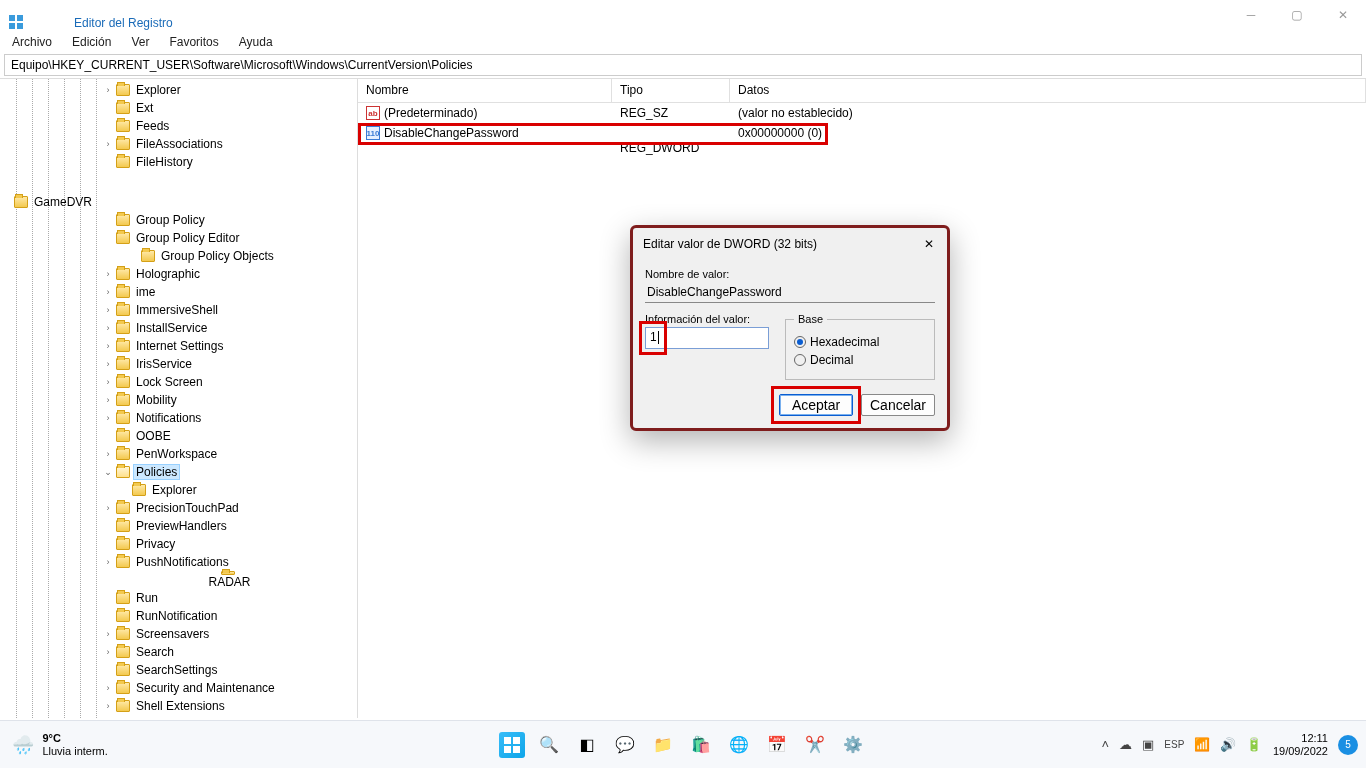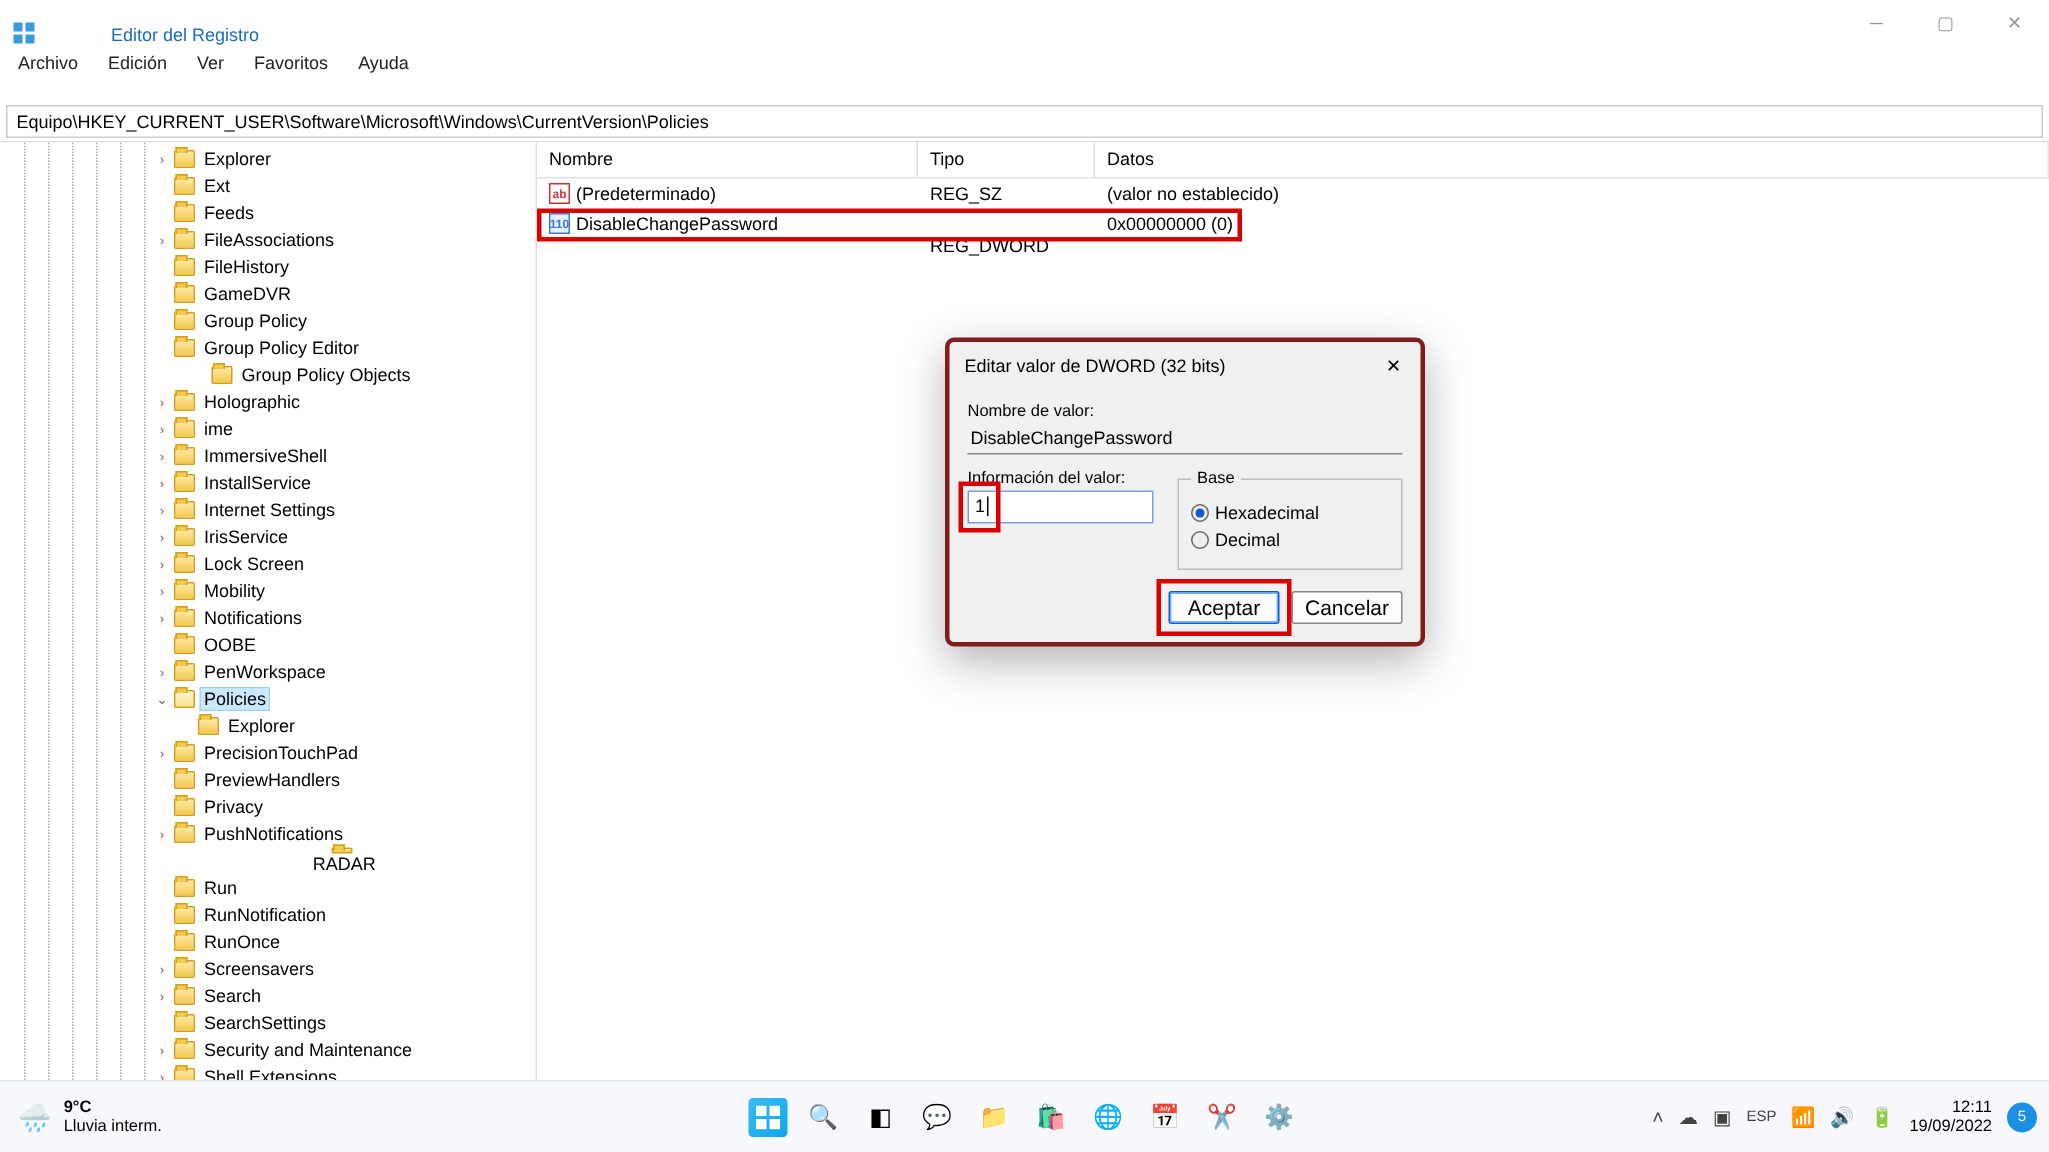--- a/index.html
+++ b/index.html
@@ -7,21 +7,21 @@
 
 .titlebar { height: 30px; display: flex; align-items: flex-end; padding: 0 8px; color: #1a6bb8; gap: 44px; }
 .titlebar .app-icon { width: 16px; height: 16px; margin-right: 6px; display: flex; align-items: center; justify-content: center; }
 .titlebar .title-text { font-size: 12px; flex: 1; }
 .window-controls { display: flex; gap: 0; position: absolute; right: 0; top: 0; }
 .window-controls div { width: 46px; height: 30px; display: flex; align-items: center; justify-content: center; color: #999; }
 
 .menubar { height: 24px; display: flex; align-items: center; padding: 0 4px; gap: 4px; }
 .menubar .menu-item { padding: 2px 8px; font-size: 12px; color: #222; }
 
-.pathbar { height: 22px; border: 1px solid #ccc; margin: 16px 4px 2px 4px; padding: 2px 6px; font-size: 12px; display: flex; align-items: center; background: #fff; }
+.pathbar { height: 22px; border: 1px solid #ccc; margin: 0 4px 2px 4px; padding: 2px 6px; font-size: 12px; display: flex; align-items: center; background: #fff; }
 
 .content { display: flex; height: 640px; border-top: 1px solid #ddd; }
 
 .tree-panel { width: 358px; border-right: 1px solid #ddd; overflow: hidden; background: #fff; position: relative; }
 .tree-lines { position: absolute; left: 0; top: 0; width: 100px; height: 100%; }
 .tree-lines .vl { position: absolute; top: 0; bottom: 0; width: 1px; border-left: 1px dotted #aaa; }
 .tree { padding-top: 2px; }
 .tree-item { display: flex; align-items: center; height: 18px; font-size: 12px; white-space: nowrap; position: relative; }
 .tree-item .chevron { width: 12px; text-align: center; color: #666; font-size: 9px; margin-right: 2px; }
 .folder-icon { width: 14px; height: 12px; background: linear-gradient(#ffe9a8, #f3c94f); border: 1px solid #d4a017; border-radius: 1px; margin-right: 4px; position: relative; }
@@ -135,21 +135,21 @@
         <div class="tree-item" style="padding-left: 102px;">
           <span class="chevron">›</span>
           <span class="folder-icon"></span>
           <span class="label">FileAssociations</span>
         </div>
         <div class="tree-item" style="padding-left: 102px;">
           <span class="chevron"></span>
           <span class="folder-icon"></span>
           <span class="label">FileHistory</span>
         </div>
-        <div class="tree-item" style="padding-left: 102px;">
+        <div class="tree-item" style=" margin-top: 22px;">
           <span class="chevron"></span>
           <span class="folder-icon"></span>
           <span class="label">GameDVR</span>
         </div>
         <div class="tree-item" style="padding-left: 102px;">
           <span class="chevron"></span>
           <span class="folder-icon"></span>
           <span class="label">Group Policy</span>
         </div>
         <div class="tree-item" style="padding-left: 102px;">
@@ -254,25 +254,20 @@
         </div>
         <div class="tree-item" style="padding-left: 102px;">
           <span class="chevron"></span>
           <span class="folder-icon"></span>
           <span class="label">Run</span>
         </div>
         <div class="tree-item" style="padding-left: 102px;">
           <span class="chevron"></span>
           <span class="folder-icon"></span>
           <span class="label">RunNotification</span>
-        </div>
-        <div class="tree-item" style="padding-left: 102px;">
-          <span class="chevron"></span>
-          <span class="folder-icon"></span>
-          <span class="label">RunOnce</span>
         </div>
         <div class="tree-item" style="padding-left: 102px;">
           <span class="chevron">›</span>
           <span class="folder-icon"></span>
           <span class="label">Screensavers</span>
         </div>
         <div class="tree-item" style="padding-left: 102px;">
           <span class="chevron">›</span>
           <span class="folder-icon"></span>
           <span class="label">Search</span>

